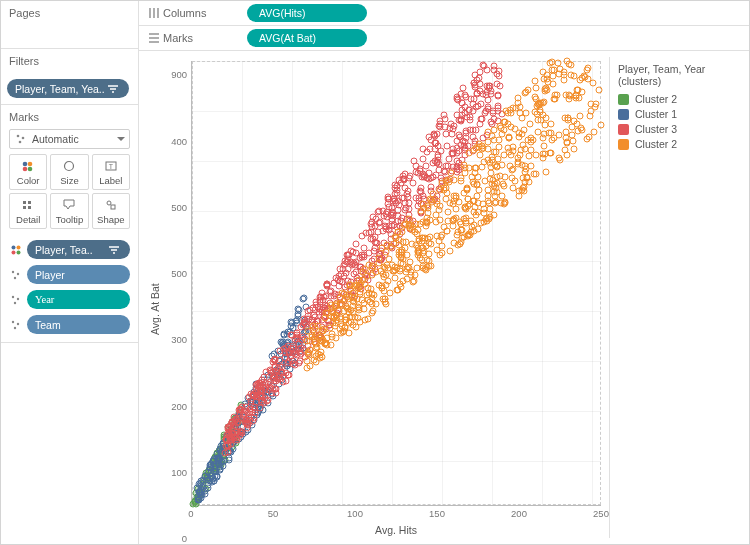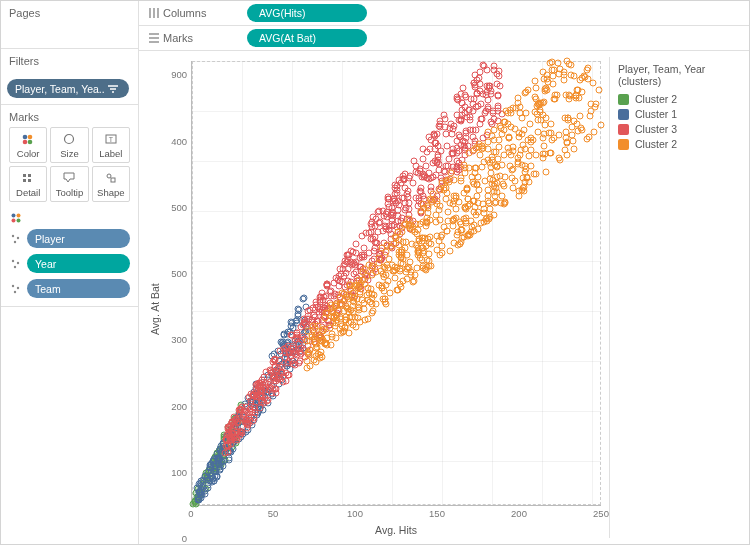--- a/index.html
+++ b/index.html
@@ -276,20 +276,31 @@
                 <line x1="5" y1="8" x2="7" y2="8"></line>
               </g>
             </svg>
         </span>
       </div>
     </div>
 
     <div class="card">
       <div class="card-title">Marks</div>
 
+      <div class="marks-select">
+        <span class="mp-icon">
+          <svg width="12" height="12" viewBox="0 0 12 12">
+              <circle cx="3" cy="3" r="1.3" fill="#888"></circle>
+              <circle cx="8" cy="5" r="1.3" fill="#888"></circle>
+              <circle cx="5" cy="9" r="1.3" fill="#888"></circle>
+            </svg>
+        </span>
+        <span style="flex:1; padding-left:4px;">Automatic</span>
+        <span class="dropdown-caret"></span>
+      </div>
 
       <div class="marks-grid">
         <div class="mark-btn">
           <span class="mark-icon">
             <svg width="14" height="12" viewBox="0 0 14 12">
                 <circle cx="4" cy="4" r="2.3" fill="#4a6e9c"></circle>
                 <circle cx="9" cy="4" r="2.3" fill="#f28e2b"></circle>
                 <circle cx="4" cy="9" r="2.3" fill="#e15759"></circle>
                 <circle cx="9" cy="9" r="2.3" fill="#59a14f"></circle>
               </svg>
@@ -348,20 +359,32 @@
       <div class="marks-pills">
         <div class="marks-pill-row">
           <span class="mp-icon">
             <svg width="12" height="12" viewBox="0 0 12 12">
                 <circle cx="3.5" cy="3.5" r="2" fill="#4a6e9c"></circle>
                 <circle cx="8.5" cy="3.5" r="2" fill="#f28e2b"></circle>
                 <circle cx="3.5" cy="8.5" r="2" fill="#e15759"></circle>
                 <circle cx="8.5" cy="8.5" r="2" fill="#59a14f"></circle>
               </svg>
           </span>
+          <div class="pill pill-dark" style="flex:1;">
+            <span>Player, Tea..</span>
+            <span class="pill-icon-right">
+              <svg viewBox="0 0 14 10" width="14" height="10">
+                  <g stroke="#fff" stroke-width="1.4" fill="none">
+                    <line x1="1" y1="2" x2="11" y2="2"></line>
+                    <line x1="3" y1="5" x2="9" y2="5"></line>
+                    <line x1="5" y1="8" x2="7" y2="8"></line>
+                  </g>
+                </svg>
+            </span>
+          </div>
         </div>
         <div class="marks-pill-row">
           <span class="mp-icon">
             <svg width="12" height="12" viewBox="0 0 12 12">
                 <circle cx="3" cy="3" r="1.2" fill="#888"></circle>
                 <circle cx="8" cy="5" r="1.2" fill="#888"></circle>
                 <circle cx="5" cy="9" r="1.2" fill="#888"></circle>
               </svg>
           </span>
           <div class="pill pill-blue" style="flex:1;">
@@ -369,21 +392,21 @@
           </div>
         </div>
         <div class="marks-pill-row">
           <span class="mp-icon">
             <svg width="12" height="12" viewBox="0 0 12 12">
                 <circle cx="3" cy="3" r="1.2" fill="#888"></circle>
                 <circle cx="8" cy="5" r="1.2" fill="#888"></circle>
                 <circle cx="5" cy="9" r="1.2" fill="#888"></circle>
               </svg>
           </span>
-          <div class="pill pill-teal" style="flex:1;">
+          <div class="pill pill-teal" style="flex:1;font-family:Liberation Serif, serif;">
             <span>Year</span>
           </div>
         </div>
         <div class="marks-pill-row">
           <span class="mp-icon">
             <svg width="12" height="12" viewBox="0 0 12 12">
                 <circle cx="3" cy="3" r="1.2" fill="#888"></circle>
                 <circle cx="8" cy="5" r="1.2" fill="#888"></circle>
                 <circle cx="5" cy="9" r="1.2" fill="#888"></circle>
               </svg>

